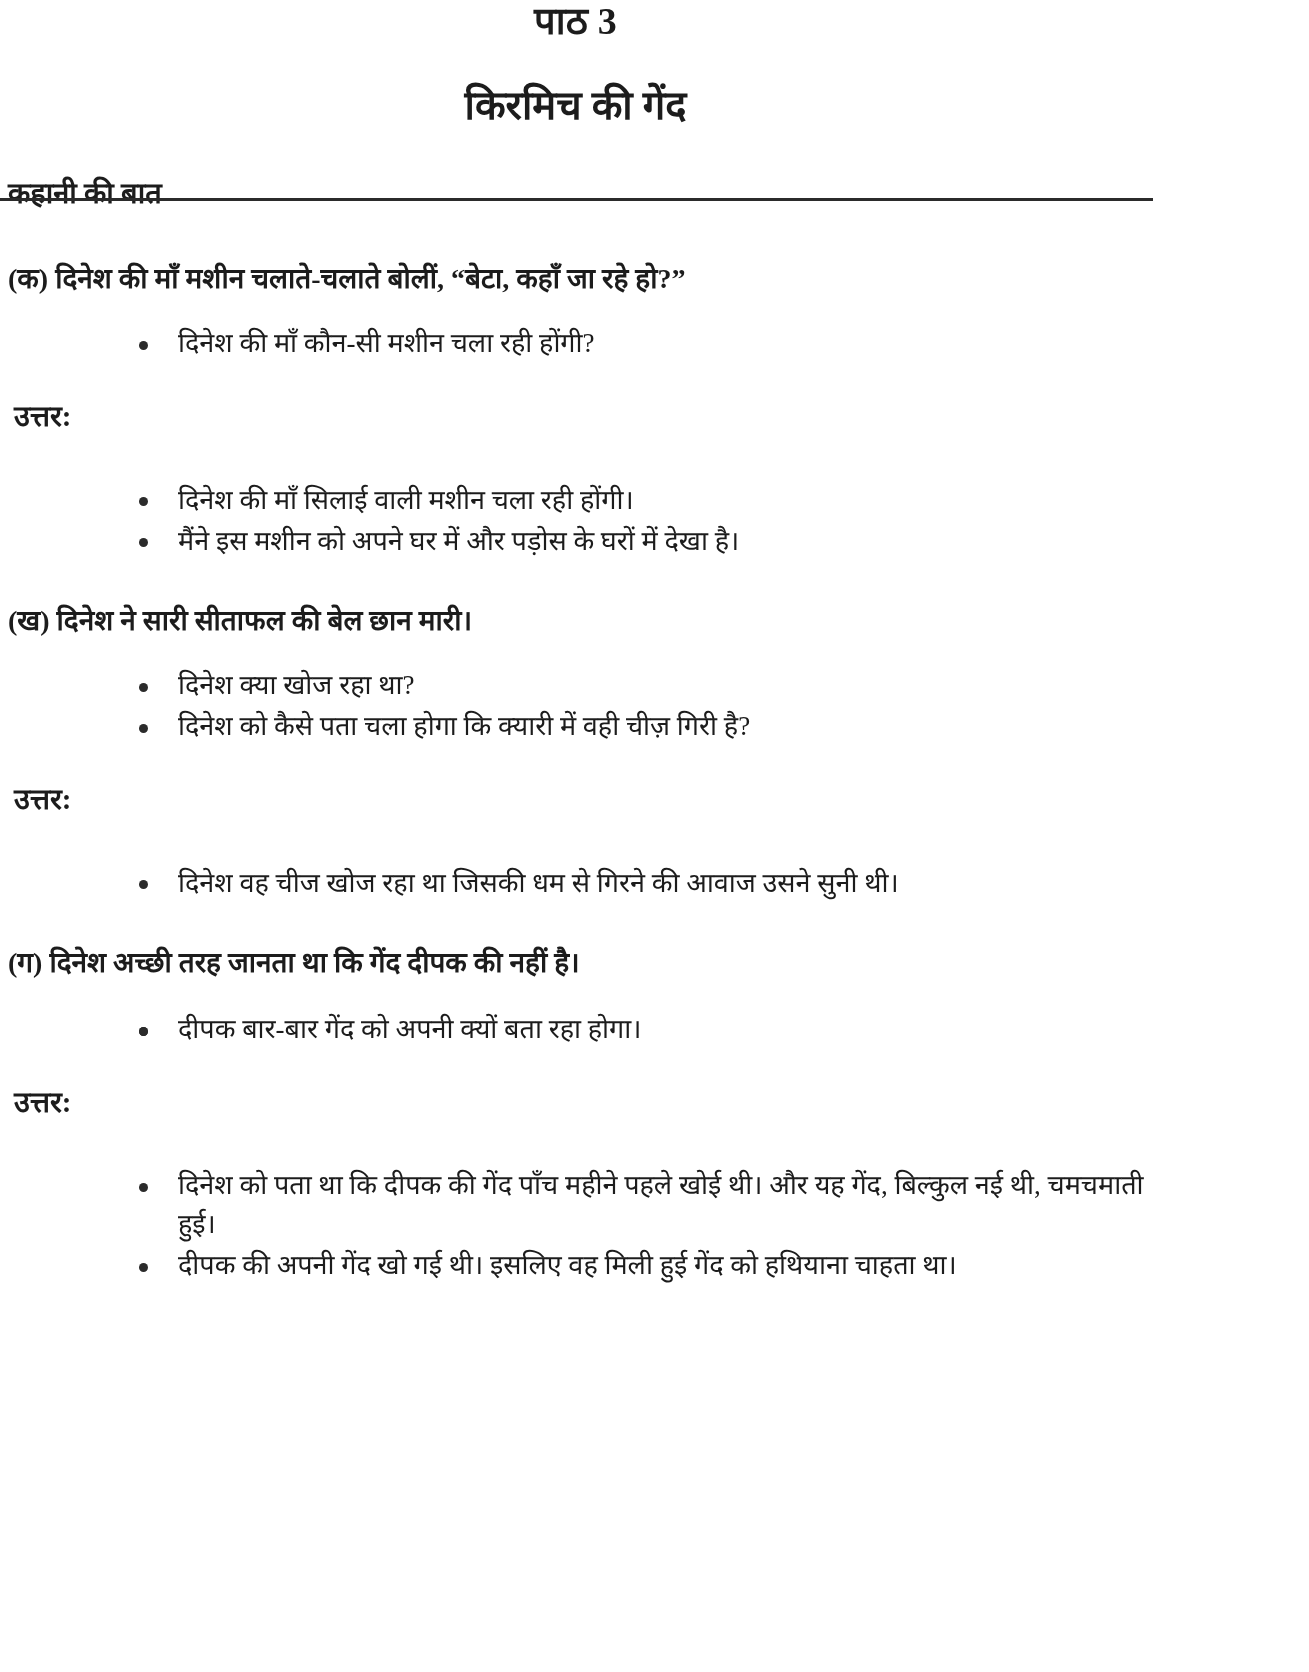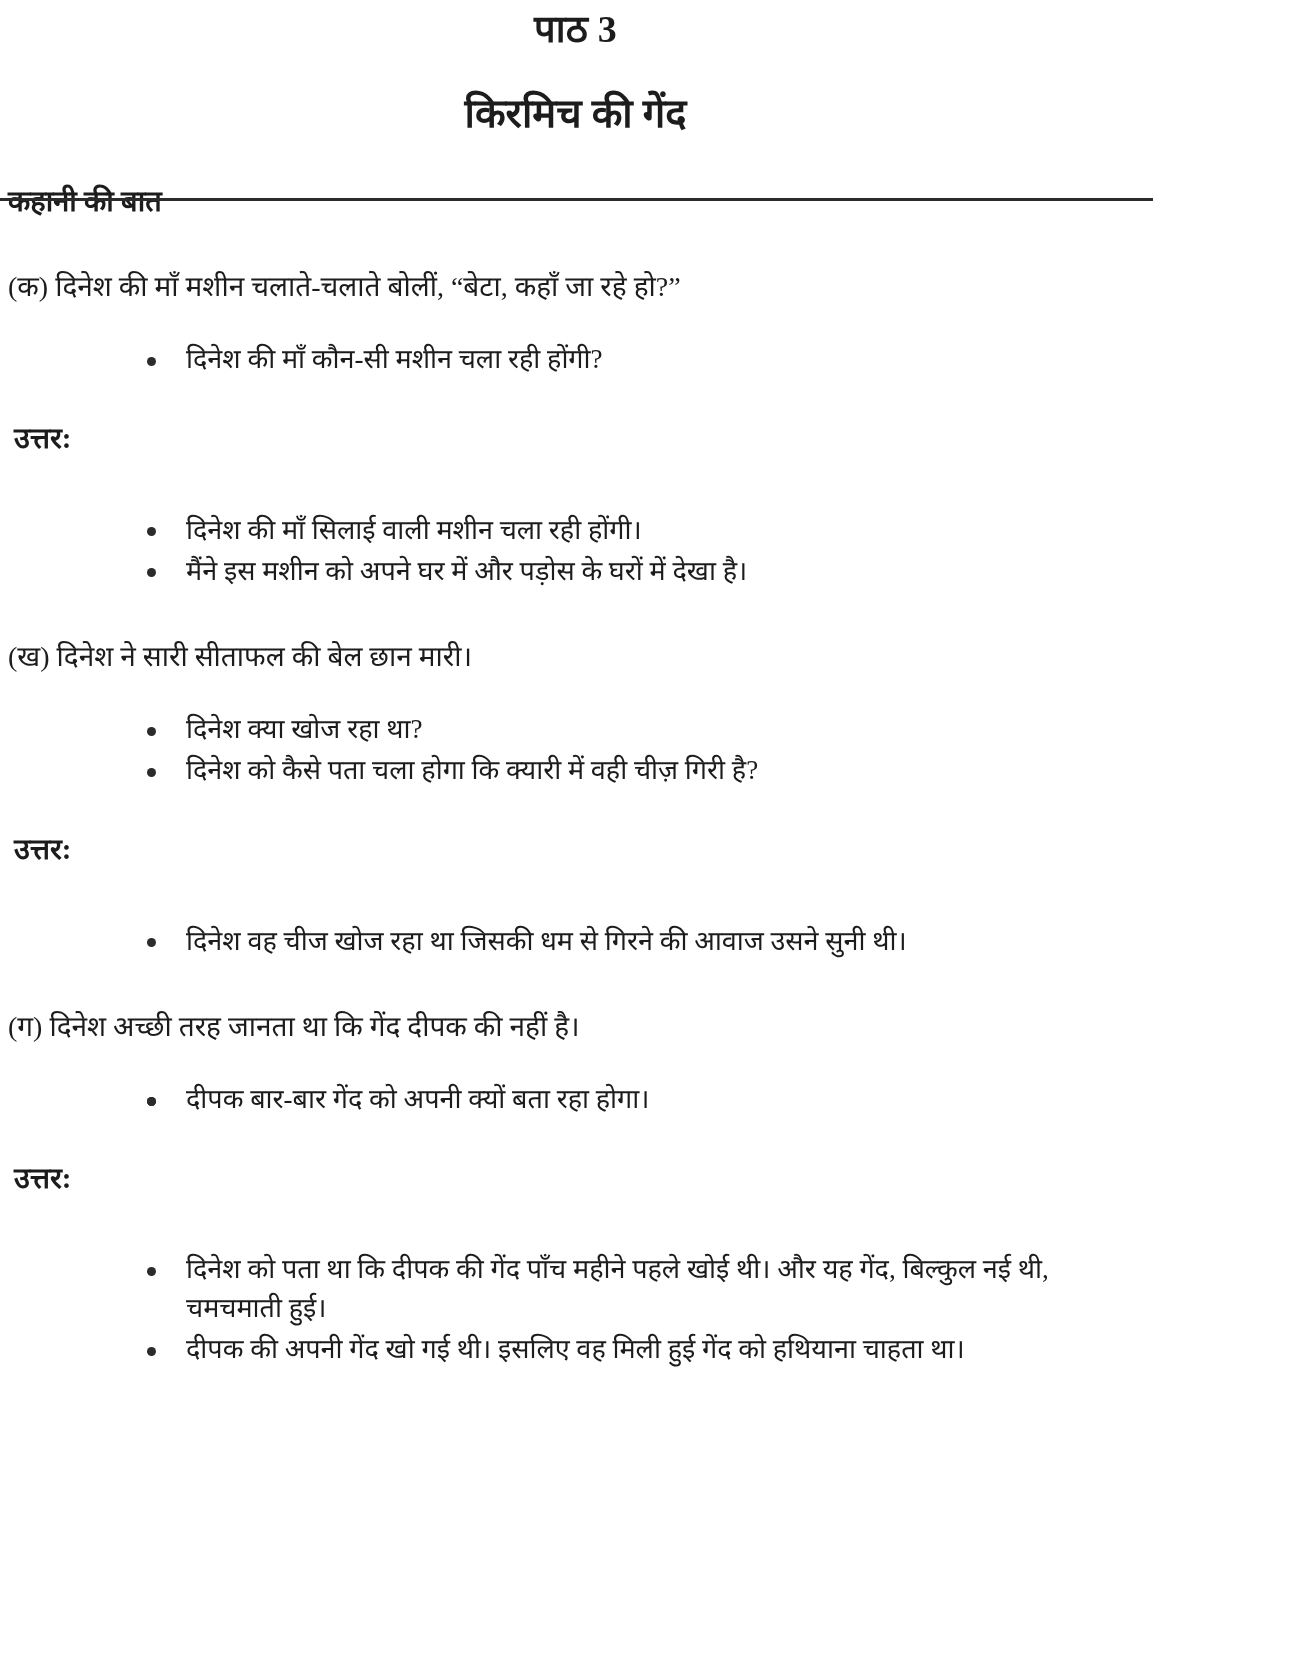--- a/index.html
+++ b/index.html
@@ -14,21 +14,21 @@
     font-family: "Liberation Serif", "DejaVu Serif", serif;
     color: #1c1c1c;
     -webkit-font-smoothing: antialiased;
   }
 
   .page {
     position: relative;
     width: 1153px;
     min-height: 1672px;
     box-sizing: border-box;
-    padding: 8px 8px 0 6px;
+    padding: 0 8px 0 6px;
     overflow: hidden;
   }
 
   
   .doc-title-block {
     text-align: center;
     padding-top: 0;
   }
   .chapter-label {
     font-size: 38px;
@@ -73,29 +73,29 @@
   .answer-heading {
     font-size: 29px;
     font-weight: bold;
     margin: 6px;
     padding: 0 0 0 2px;
     line-height: 1.35;
   }
 
   .question-para {
     font-size: 28px;
-    font-weight: normal;
+    font-weight: bold;
     margin: 0;
     padding: 0 0 0 2px;
     line-height: 1.4;
   }
 
   ul.bullets {
     list-style: none;
-    margin: 8px;
+    margin: 0;
     padding: 0 0 0 0;
     font-family: Liberation Serif, serif;
   }
   ul.bullets li {
     position: relative;
     font-size: 27px;
     line-height: 1.45;
     padding-left: 172px;
     margin: 0 0 2px 0;
     text-indent: 0;

